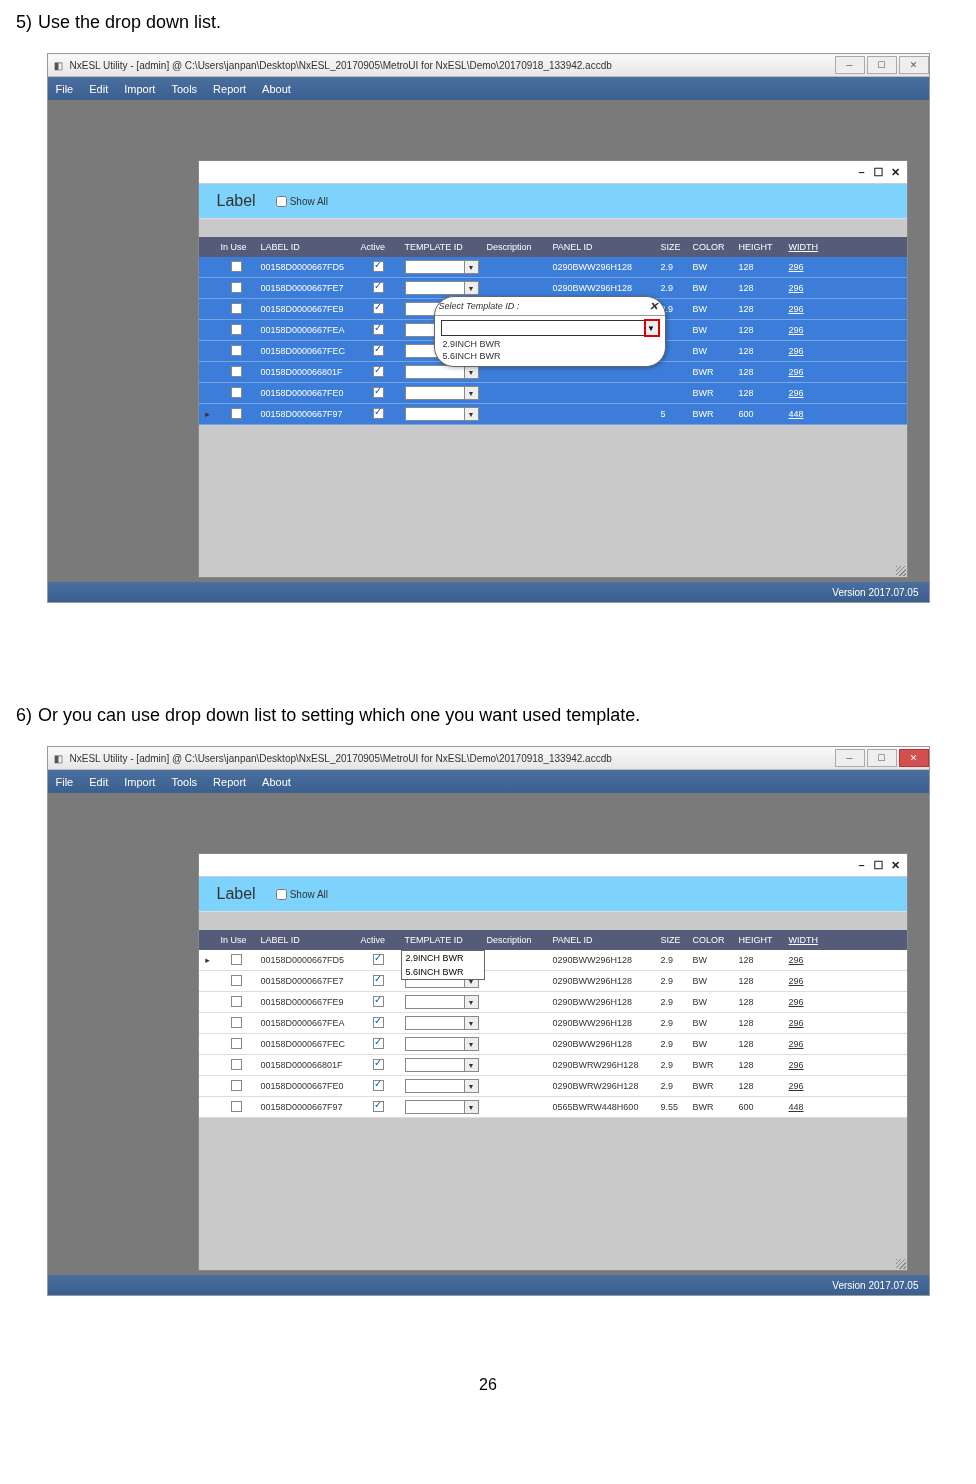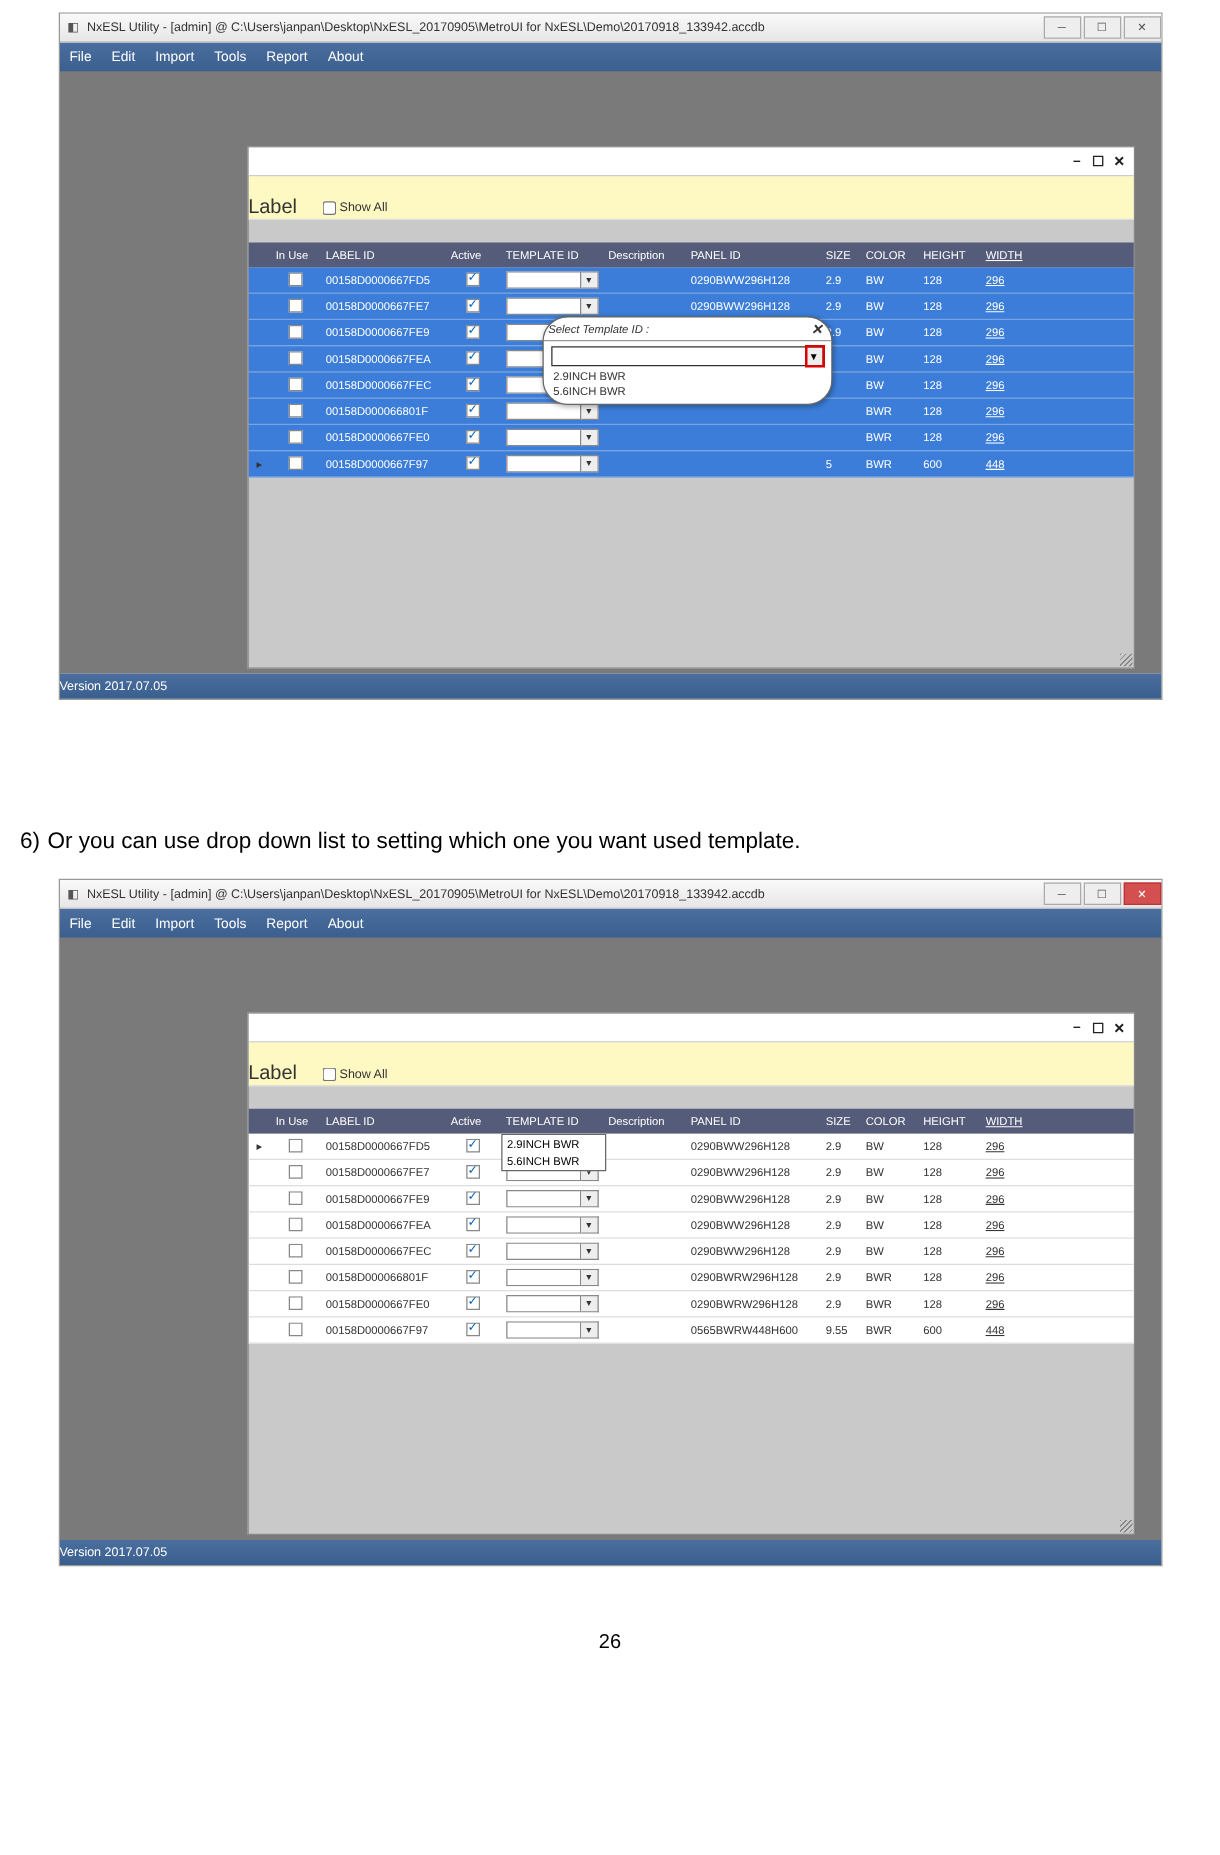--- a/index.html
+++ b/index.html
@@ -12,58 +12,61 @@
 .title-text { flex:1; white-space:nowrap; overflow:hidden; }
 .win-controls { display:flex; }
 .win-btn { width:28px; height:16px; border:1px solid #aaa; margin-left:2px; display:flex; align-items:center; justify-content:center; font-size:9px; background:#eee; color:#555; }
 .win-btn.close { background:#d45050; color:#fff; border-color:#b33; }
 .menubar { height:24px; background:linear-gradient(#4a6e9e,#3a5e8e); display:flex; align-items:center; padding:0 8px; color:#fff; font-size:11px; }
 .menubar span { margin-right:16px; cursor:pointer; }
 .work-area { position:absolute; top:46px; bottom:20px; left:0; right:0; background:#7a7a7a; }
 .panel { position:absolute; left:150px; top:60px; width:710px; height:418px; background:#c9c9c9; border:1px solid #888; box-sizing:border-box; }
 .panel-titlebar { height:22px; background:#fff; border-bottom:1px solid #ccc; display:flex; align-items:center; justify-content:flex-end; padding:0 4px; }
 .panel-tb-btn { width:14px; height:14px; margin-left:3px; display:flex; align-items:center;justify-content:center; font-size:11px; color:#222; font-weight:bold; }
-.panel-header { height:34px; background:#fef9c3; display:flex; align-items:flex-end; font-size:16px; color:#333; border-bottom:1px solid #ddd; }
+.panel-header { height:34px; background:#7dd3fc; display:flex; align-items:center; padding-left:18px; font-size:16px; color:#333; border-bottom:1px solid #ddd; }
 .showall { margin-left:16px; display:flex; align-items:center; font-size:10px; color:#333; }
 .showall input { margin-right:3px; width:11px; height:11px; }
 .grid { position:absolute; top:56px; left:0; right:0;margin-top:20px; }
 .grid-header { display:flex; background:#555c7a; color:#fff; font-size:9px; height:20px; align-items:center; }
 .grid-header div, .grid-row div { box-sizing:border-box; padding:0 4px; overflow:hidden; white-space:nowrap; }
 .c-marker{width:18px;} .c-inuse{width:40px;} .c-label{width:100px;} .c-active{width:44px;} .c-template{width:82px;} .c-desc{width:66px;} .c-panel{width:108px;} .c-size{width:32px;} .c-color{width:46px;} .c-height{width:50px;} .c-width{width:50px;text-decoration:underline;}
 .grid-body { font-size:9px; }
 .grid-row { display:flex; height:20px; align-items:center; border-bottom:1px solid rgba(255,255,255,0.3); }
 .grid-row.sel { background:#3b7dd8; color:#fff; }
 .grid-row.nosel { background:#fff; color:#333; border-bottom:1px solid #ddd; }
 .chk { width:11px; height:11px; border:1px solid #888; background:#fff; display:inline-block; position:relative; box-sizing:border-box; }
 .chk.checked:after { content:"✓"; position:absolute; top:-3px; left:0; font-size:10px; color:#0060c0; }
 .tmpl-cell { display:flex; align-items:center; }
 .tmpl-input { flex:1; height:14px; background:#fff; border:1px solid #888; box-sizing:border-box; }
 .tmpl-btn { width:14px; height:14px; background:#eee; border:1px solid #888; border-left:none; display:flex; align-items:center; justify-content:center; font-size:7px; color:#333; box-sizing:border-box; }
-.statusbar { position:absolute; bottom:0; left:0; right:0; height:20px; background:linear-gradient(#4a6e9e,#3a5e8e); color:#fff; font-size:10px; display:flex; align-items:center; justify-content:flex-start; padding-right:10px; }
+.statusbar { position:absolute; bottom:0; left:0; right:0; height:20px; background:linear-gradient(#4a6e9e,#3a5e8e); color:#fff; font-size:10px; display:flex; align-items:center; justify-content:flex-end; padding-right:10px; }
 .resize-grip { position:absolute; right:1px; bottom:1px; width:10px; height:10px; background:repeating-linear-gradient(135deg,#888,#888 1px,transparent 1px,transparent 3px); }
 .dialog { position:absolute; background:#fff; border:1px solid #666; box-shadow:1px 1px 4px rgba(0,0,0,0.3); z-index:10; }
 .dialog-title { height:18px; display:flex; align-items:center; justify-content:space-between; padding:0 4px; font-size:9px; font-style:italic; color:#333; border-bottom:1px solid #999; }
 .dlg-close-btn { width:14px; height:14px; display:flex; align-items:center; justify-content:center; font-weight:bold; font-size:11px; }
 .dialog-body { padding:4px 6px; }
 .dlg-input-row { display:flex; align-items:center; margin-bottom:2px; }
 .dlg-input { flex:1; height:16px; border:1px solid #333; box-sizing:border-box; background:#fff; }
 .dlg-dd-btn { width:14px; height:16px; background:#eee; border:1px solid #333; border-left:none; display:flex; align-items:center; justify-content:center; font-size:8px; box-sizing:border-box; }
 .dlg-dd-btn.highlight { outline:2px solid #d00; outline-offset:-1px; }
 .dlg-list { font-size:9px; color:#333; }
 .dlg-list div { padding:1px 2px; }
 .inline-dd { position:absolute; background:#fff; border:1px solid #666; z-index:10; font-size:9px; }
 .inline-dd div { padding:2px 4px; }
-.page-num { text-align:center; font-size:16px; margin-top:52px; }
+.page-num { text-align:center; font-size:16px; margin-top:80px; }
 .spacer { height:60px; }
 </style>
 </head>
 <body>
 
 <div class="page">
 
+<div class="step">
+  <span class="num">5)</span><span>Use the drop down list.</span>
+</div>
 
 <div class="app">
   <div class="titlebar">
     <span class="title-icon">◧</span>
     <span class="title-text">NxESL Utility - [admin] @ C:\Users\janpan\Desktop\NxESL_20170905\MetroUI for NxESL\Demo\20170918_133942.accdb</span>
     <div class="win-controls">
       <span class="win-btn">─</span>
       <span class="win-btn">☐</span>
       <span class="win-btn">✕</span>
     </div>

